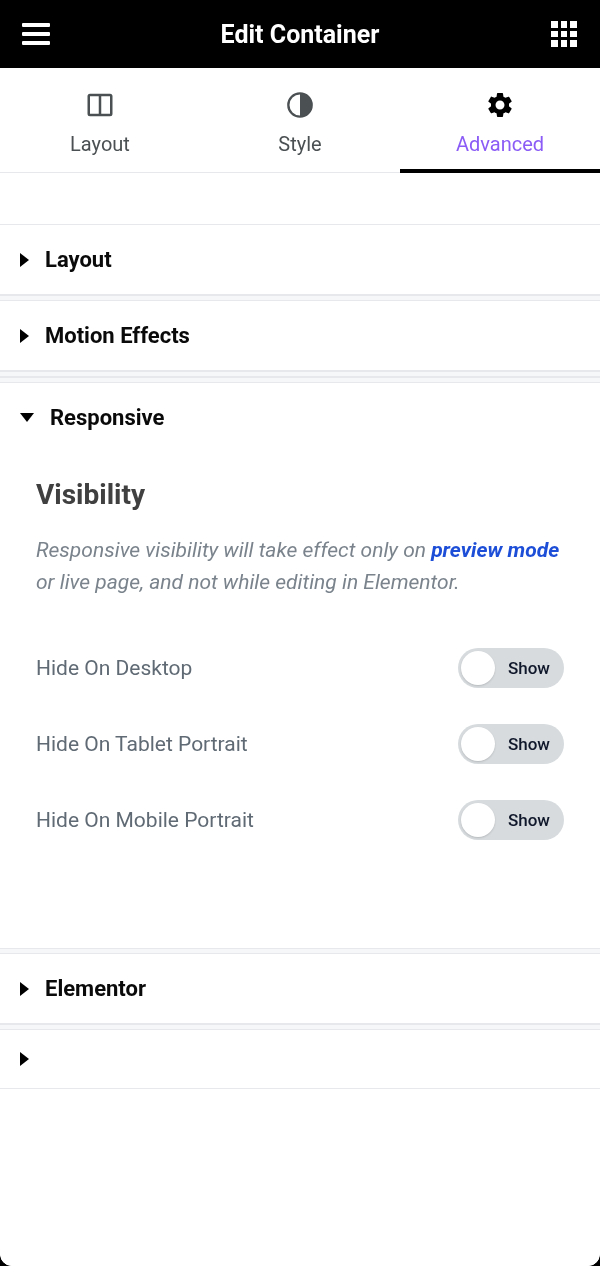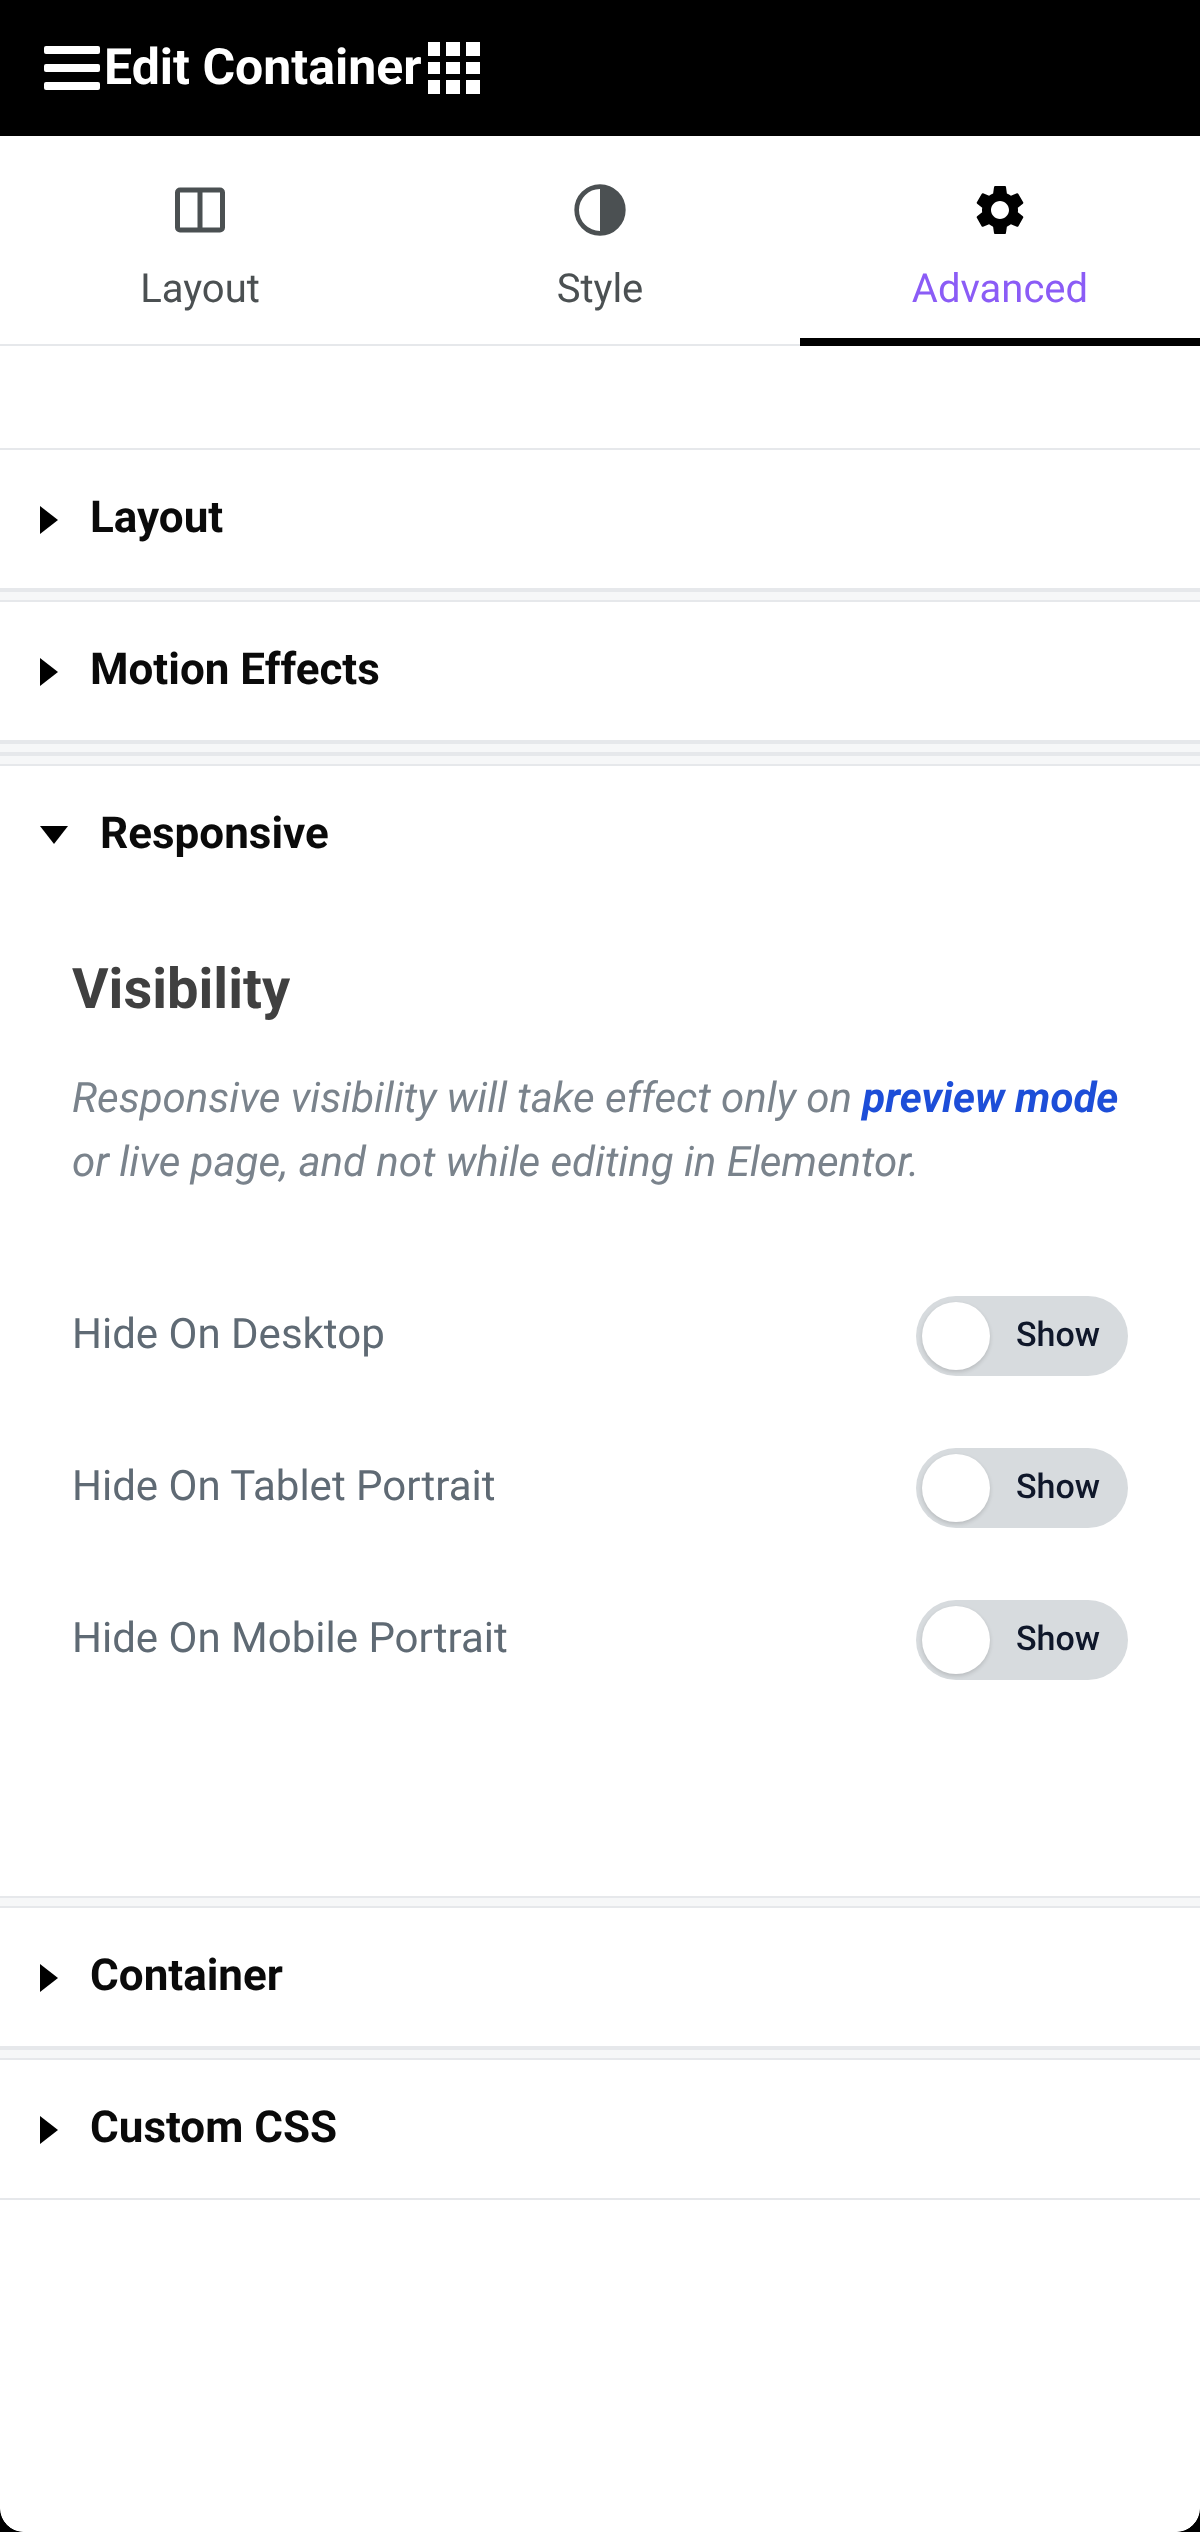--- a/index.html
+++ b/index.html
@@ -22,20 +22,21 @@
       border-radius: 12px;
       overflow: hidden;
       display: flex;
       flex-direction: column;
     }
     .header {
       background: #000;
       color: #fff;
       display: flex;
       align-items: center;
+      justify-content: space-between;
       padding: 18px 20px;
     }
     .header-icon {
       width: 32px;
       height: 32px;
       display: flex;
       align-items: center;
       justify-content: center;
       cursor: pointer;
     }
@@ -340,24 +341,23 @@
           <span class="toggle-text">Show</span>
         </div>
       </div>
     </div>
 
     <div class="gap-after-panel"></div>
     <div class="divider-gap"></div>
 
     <div class="section-row">
       <span class="chev right"></span>
-      <span class="section-title">Container</span>
+      <span class="section-title">Elementor</span>
     </div>
     <div class="divider-gap"></div>
 
     <div class="section-row">
       <span class="chev right"></span>
-      <span class="section-title">Custom CSS</span>
     </div>
 
     <div class="bottom-stretch"></div>
   </div>
 </div>
 
 </body></html>

